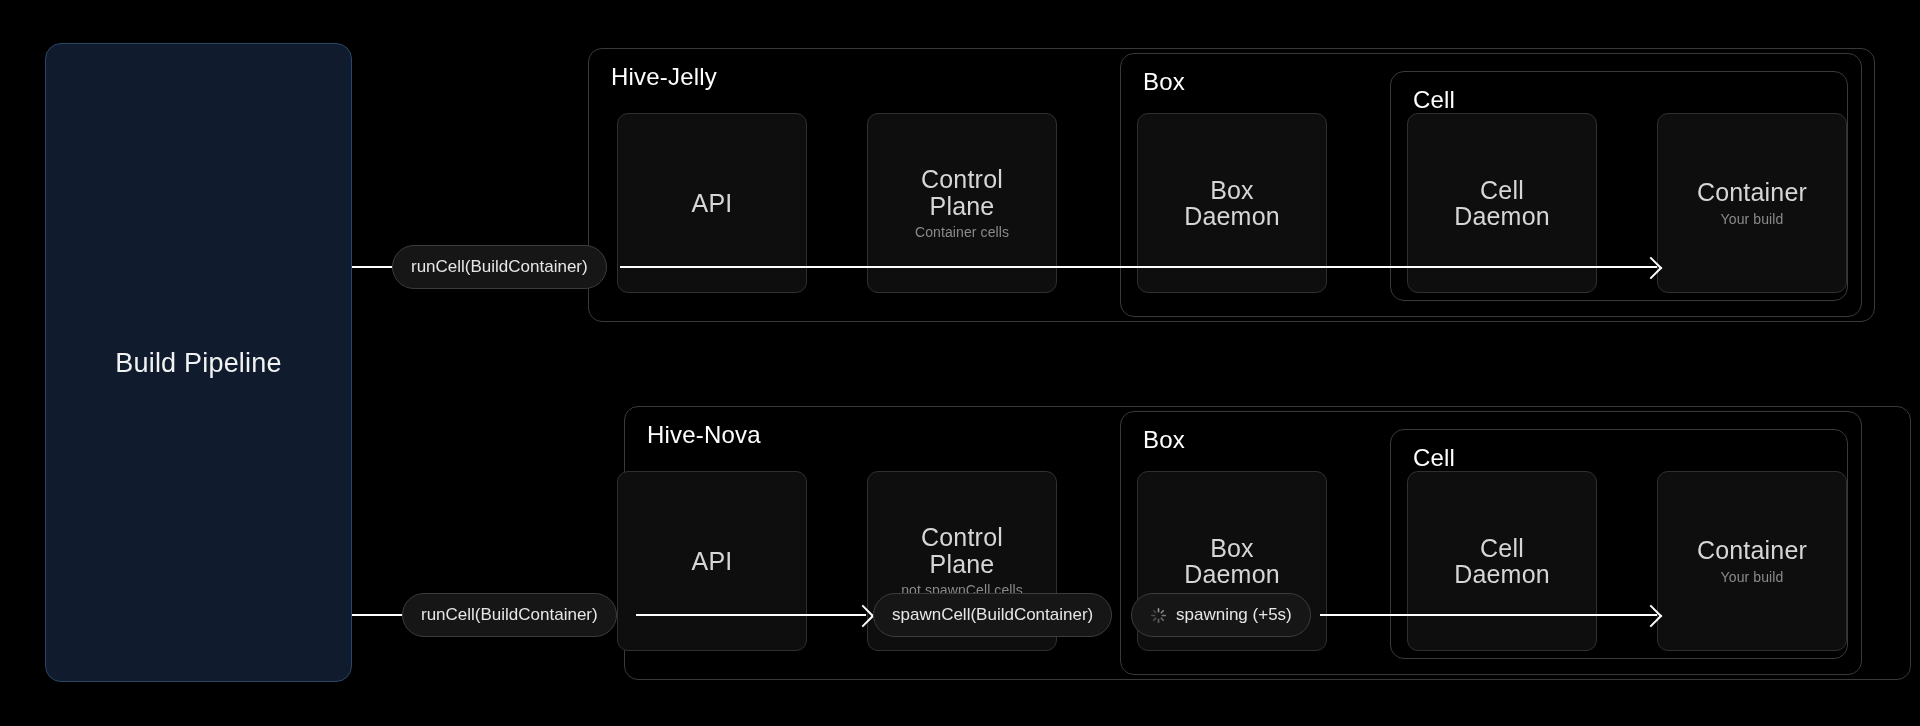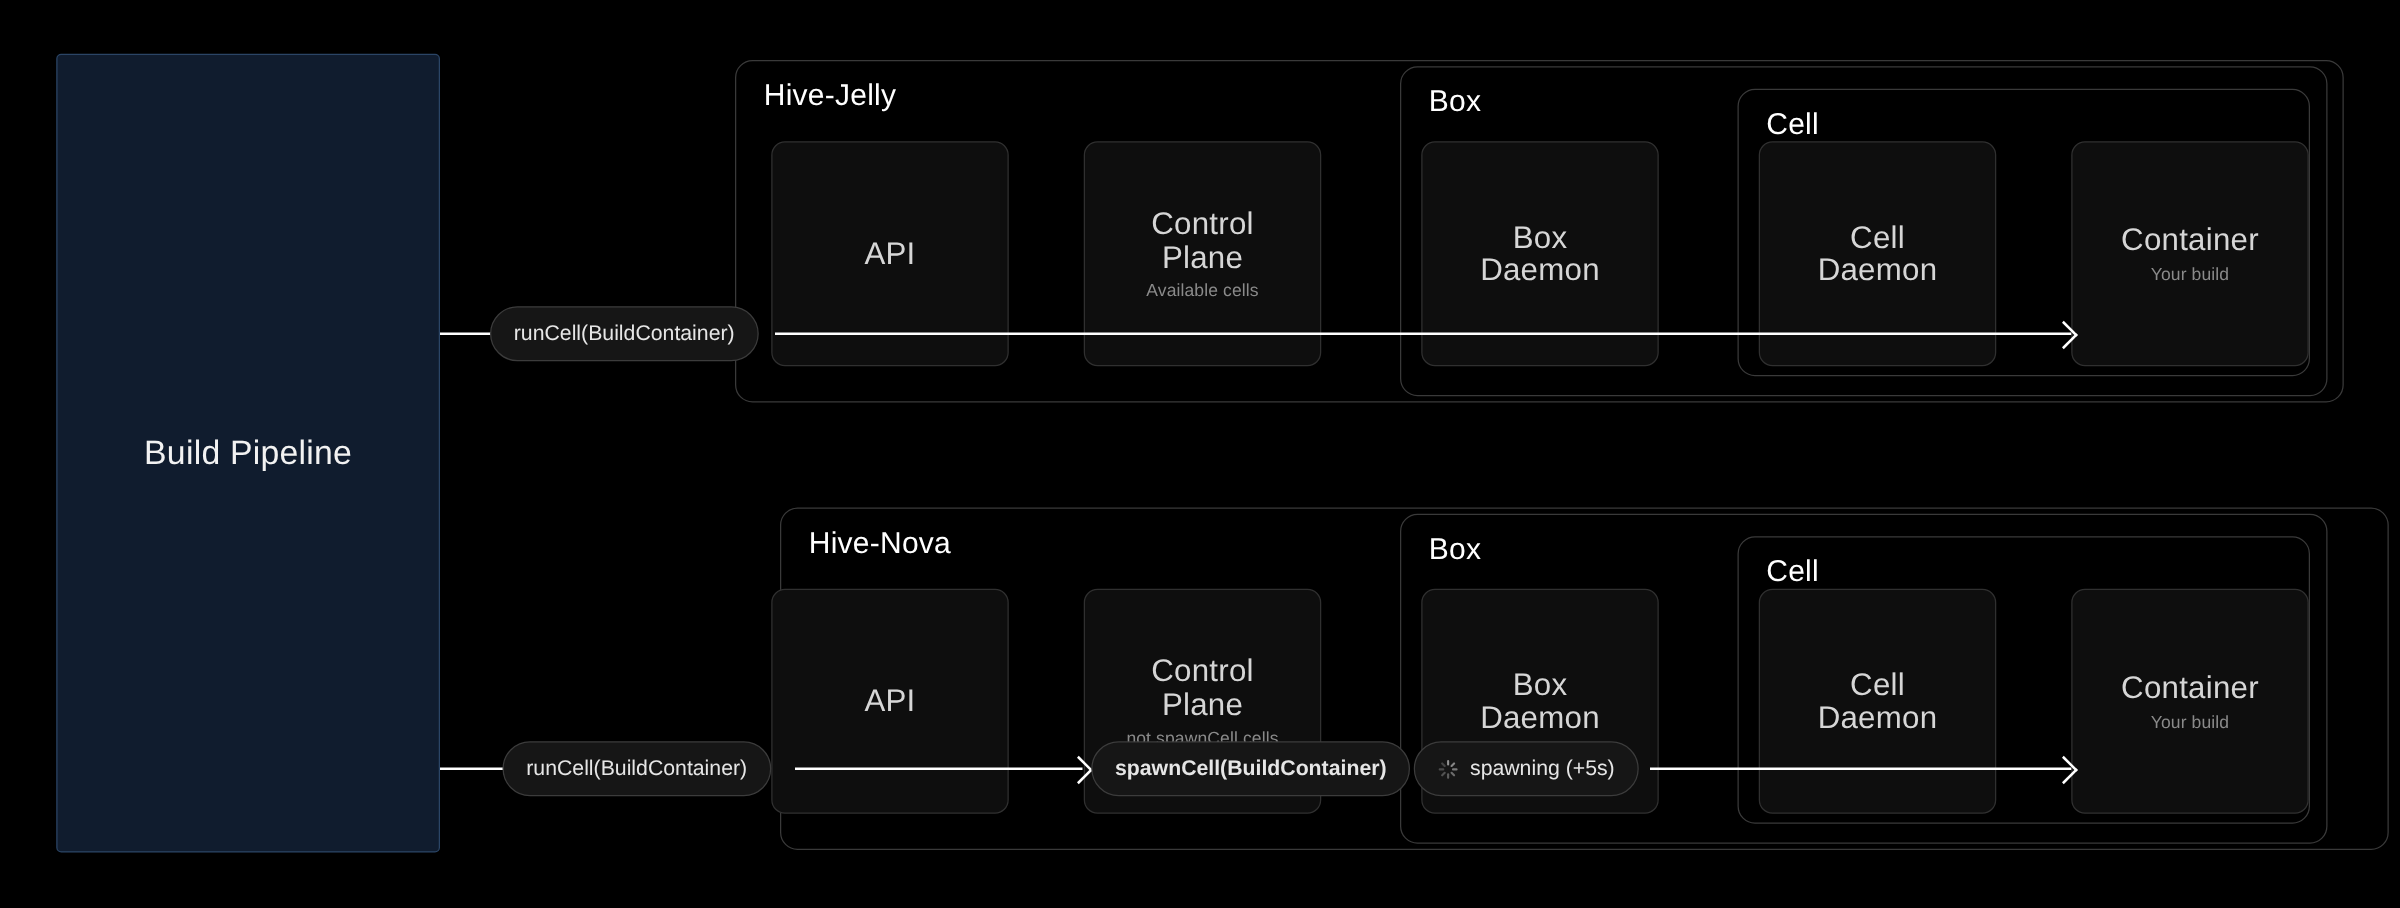--- a/index.html
+++ b/index.html
@@ -24,21 +24,21 @@
   
   .pipeline-panel {
     position: absolute;
     left: 45px;
     top: 43px;
     width: 307px;
     height: 639px;
     background: #101c2e;
     border: 1px solid #2b4straight;
     border: 1px solid #2b4566;
-    border-radius: 4px;
+    border-radius: 16px;
     box-sizing: border-box;
   }
   .pipeline-label {
     position: absolute;
     left: 0;
     right: 0;
     top: 50%;
     transform: translateY(-50%);
     text-align: center;
     font-size: 27px;
@@ -155,21 +155,21 @@
     <div class="group-title">Cell</div>
   </div>
 
   <div class="node" style="left:617px; top:113px; width:190px; height:180px;">
     <div class="node-title">API</div>
   </div>
 
   <div class="node" style="left:867px; top:113px; width:190px; height:180px;">
     <div class="node-title">Control
 Plane</div>
-    <div class="node-sub">Available cells</div>
+    <div class="node-sub">Container cells</div>
   </div>
 
   <div class="node" style="left:1137px; top:113px; width:190px; height:180px;">
     <div class="node-title">Box
 Daemon</div>
   </div>
 
   <div class="node" style="left:1407px; top:113px; width:190px; height:180px;">
     <div class="node-title">Cell
 Daemon</div>
@@ -224,21 +224,21 @@
     <div class="node-sub">Your build</div>
   </div>
 
   <div class="edge-line" style="left:352px; top:614px; width:60px;"></div>
   <div class="pill" style="left:402px; top:593px;">
     <span>runCell(BuildContainer)</span>
   </div>
   <div class="edge-line" style="left:636px; top:614px; width:230px;"></div>
   <div class="edge-arrow" style="left:855px; top:608px;"></div>
 
-  <div class="pill" style="left:873px; top:593px;font-weight:bold;">
+  <div class="pill" style="left:873px; top:593px;">
     <span>spawnCell(BuildContainer)</span>
   </div>
 
   <div class="pill" style="left:1131px; top:593px;align-items:center;">
     <span class="spinner-icon">
       <svg viewBox="0 0 24 24" width="17" height="17" aria-hidden="true">
         <g stroke="#9a9a9a" stroke-width="2.4" stroke-linecap="round">
           <line x1="12" y1="2.5" x2="12" y2="6.5" opacity="0.95"></line>
           <line x1="18.7" y1="5.3" x2="15.9" y2="8.1" opacity="0.85"></line>
           <line x1="21.5" y1="12" x2="17.5" y2="12" opacity="0.75"></line>

